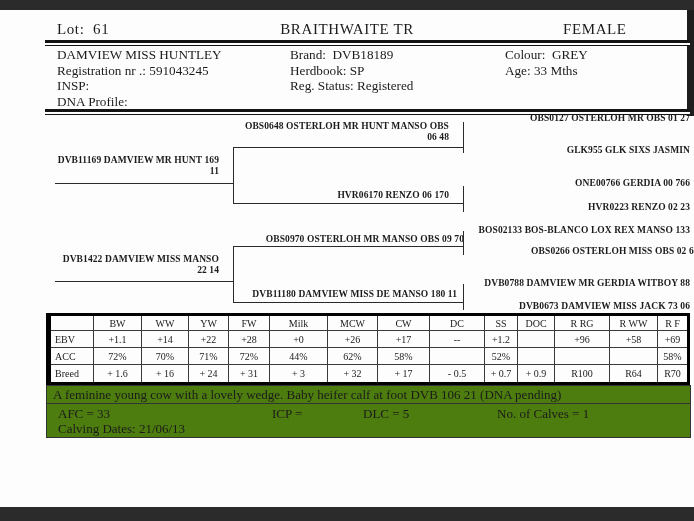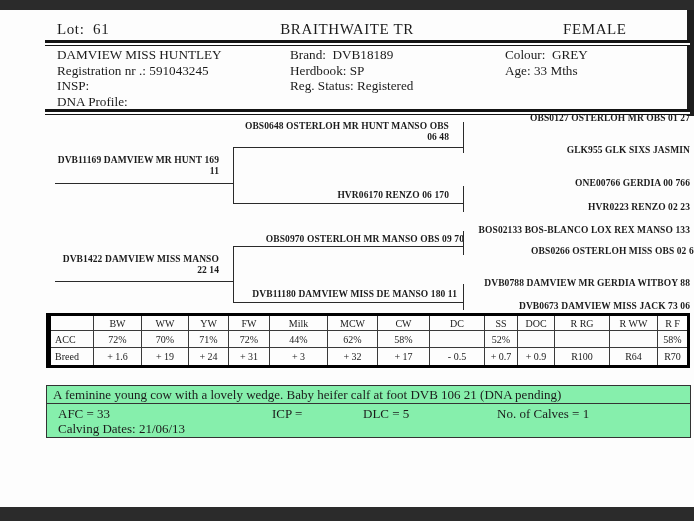--- a/index.html
+++ b/index.html
@@ -25,21 +25,21 @@
   .vline{width:1px;background:#2a2a2a;}
   
   table.ebv{left:46px;top:313px;width:644px;border-collapse:collapse;table-layout:fixed;
     position:absolute;border:3px solid #000;border-left:5px solid #000;font-size:10px;}
   table.ebv td{border:1px solid #3a3a3a;text-align:center;padding:0;overflow:hidden;white-space:pre;}
   table.ebv tr.h td{height:14px;}
   table.ebv tr.r td{height:16px;}
   table.ebv tr.r3 td{height:17px;}
   table.ebv td.lbl{text-align:left;padding-left:4px;}
   
-  .box{left:46px;width:643px;border:1px solid #333;background:#86efac;}
+  .box{left:46px;width:643px;border:1px solid #333;background:#4d7c0f;}
   .comment-box{top:385px;height:16px;font-size:13px;padding-top:1px;}
   .comment-box span{position:absolute;left:6px;top:1px;}
   .stats-box{top:403px;height:33px;font-size:13px;}
   .stats-box span{position:absolute;}
 </style>
 </head>
 <body>
 
 <div class="abs bar-top"></div>
 <div class="abs bar-bottom"></div>
@@ -125,39 +125,55 @@
     <td>MCW</td>
     <td>CW</td>
     <td>DC</td>
     <td>SS</td>
     <td>DOC</td>
     <td>R RG</td>
     <td>R WW</td>
     <td>R F</td>
   </tr>
   <tr class="r">
+    <td class="lbl">EBV</td>
+    <td>+1.1</td>
+    <td>+14</td>
+    <td>+22</td>
+    <td>+28</td>
+    <td>+0</td>
+    <td>+26</td>
+    <td>+17</td>
+    <td>--</td>
+    <td>+1.2</td>
+    <td></td>
+    <td>+96</td>
+    <td>+58</td>
+    <td>+69</td>
+  </tr>
+  <tr class="r">
     <td class="lbl">ACC</td>
     <td>72%</td>
     <td>70%</td>
     <td>71%</td>
     <td>72%</td>
     <td>44%</td>
     <td>62%</td>
     <td>58%</td>
     <td></td>
     <td>52%</td>
     <td></td>
     <td></td>
     <td></td>
     <td>58%</td>
   </tr>
   <tr class="r r3">
     <td class="lbl">Breed</td>
     <td>+ 1.6</td>
-    <td>+ 19</td>
+    <td>+ 16</td>
     <td>+ 24</td>
     <td>+ 31</td>
     <td>+ 3</td>
     <td>+ 32</td>
     <td>+ 17</td>
     <td>- 0.5</td>
     <td>+ 0.7</td>
     <td>+ 0.9</td>
     <td>R100</td>
     <td>R64</td>

